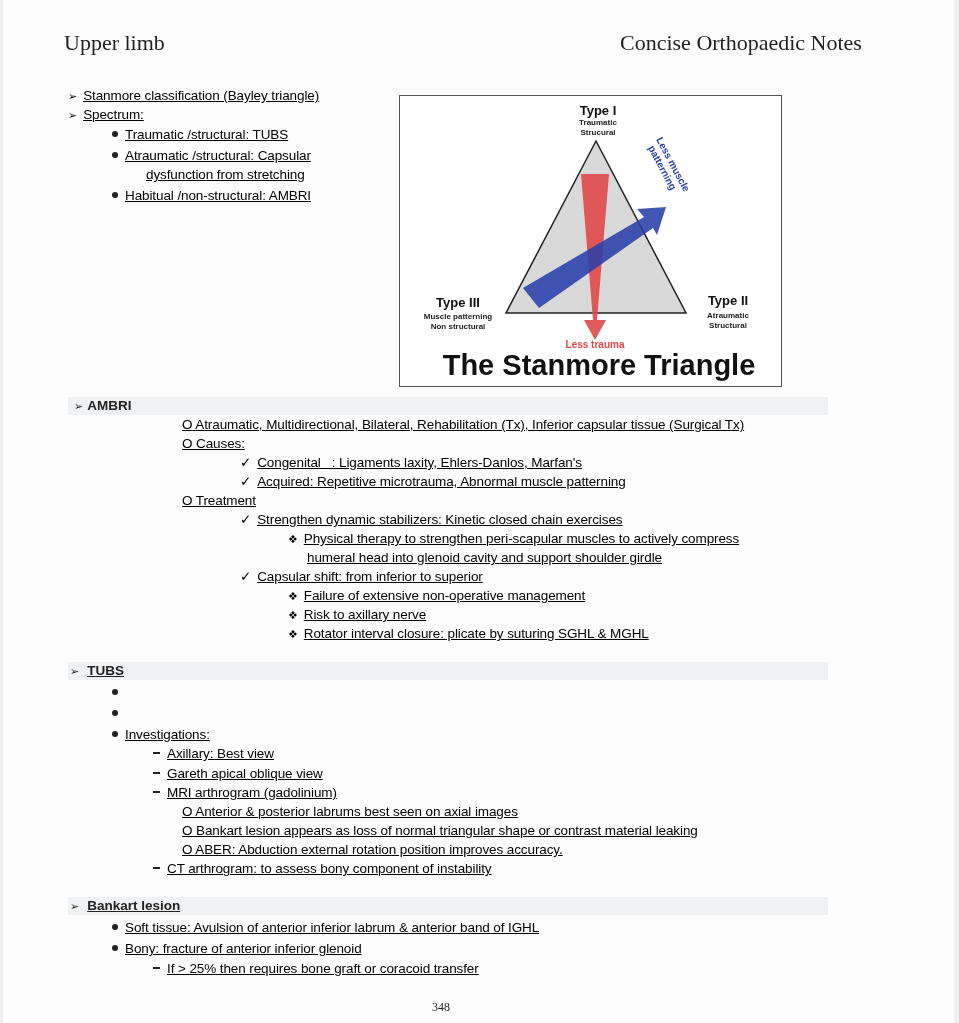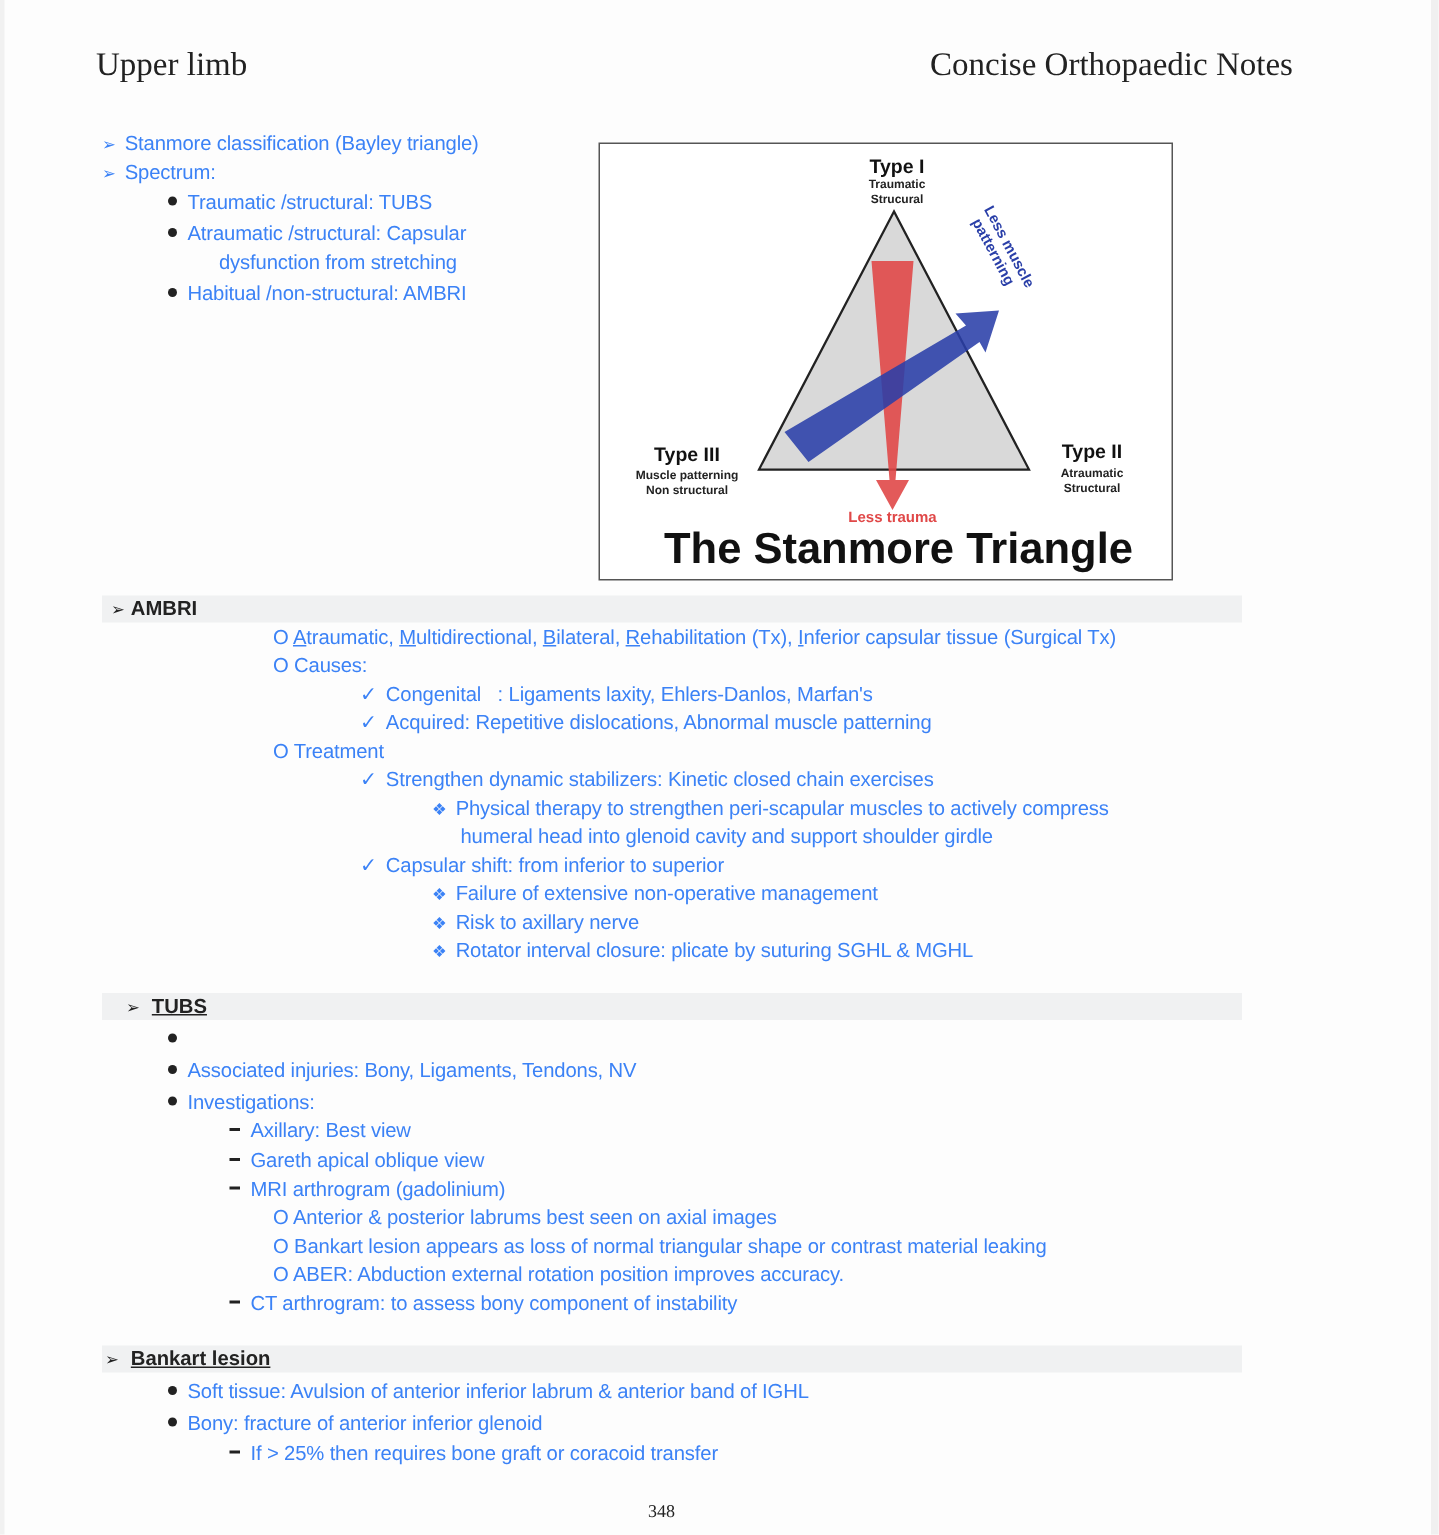--- a/index.html
+++ b/index.html
@@ -11,21 +11,21 @@
   }
   .edge-l { position: absolute; left: 0; top: 0; width: 3px; height: 1023px; background: #f1f1f1; }
   .edge-r { position: absolute; left: 954px; top: 0; width: 5px; height: 1023px; background: #f0f0f0; }
   .running-head {
     position: absolute; top: 30px;
     font-family: "Liberation Serif", "DejaVu Serif", serif;
     font-size: 22px; color: #222;
   }
   .rh-left { left: 64px; }
   .rh-right { left: 620px; }
-  .txt { position: absolute; font-size: 13.5px; line-height: 19px; white-space: nowrap; color: #3b82f6; letter-spacing: -0.1px; }
+  .txt { position: absolute; font-size: 13.5px; line-height: 19px; white-space: nowrap; color: #000000; letter-spacing: -0.1px; text-decoration: underline; }
   .bullet { display: inline-block; width: 6px; height: 6px; border-radius: 50%; background: #222; margin-right: 7px; vertical-align: 2px; }
   .dash { display: inline-block; width: 7px; height: 2.5px; background: #222; margin-right: 7px; vertical-align: 4px; }
   .mark { display: inline-block; margin-right: 6px; }
   .sec-bar {
     position: absolute; left: 68px; width: 760px; height: 18px; background: #f0f1f2;
   }
   .sec-title { position: absolute; font-size: 13.5px; font-weight: bold; line-height: 18px; color: #222; }
   .u { text-decoration: underline; }
   .figure {
     position: absolute; left: 399px; top: 95px; width: 381px; height: 290px;
@@ -101,21 +101,21 @@
 
 <div class="txt" style="left:182px; top:415px;">
   <span>O</span>
   <span class="u">A</span><span>traumatic, </span><span class="u">M</span><span>ultidirectional, </span><span class="u">B</span><span>ilateral, </span><span class="u">R</span><span>ehabilitation (Tx), </span><span class="u">I</span><span>nferior capsular tissue (Surgical Tx)</span>
 </div>
 <div class="txt" style="left:182px; top:434px;">O Causes:</div>
 <div class="txt" style="left:240px; top:453px;">
   <span class="mark">✓</span><span style="white-space:pre;">Congenital   : Ligaments laxity, Ehlers-Danlos, Marfan's</span>
 </div>
 <div class="txt" style="left:240px; top:472px;">
-  <span class="mark">✓</span><span>Acquired: Repetitive dislocations, Abnormal muscle patterning</span>
+  <span class="mark">✓</span><span>Acquired: Repetitive microtrauma, Abnormal muscle patterning</span>
 </div>
 <div class="txt" style="left:182px; top:491px;">O Treatment</div>
 <div class="txt" style="left:240px; top:510px;">
   <span class="mark">✓</span><span>Strengthen dynamic stabilizers: Kinetic closed chain exercises</span>
 </div>
 <div class="txt" style="left:288px; top:529px;">
   <span class="mark" style="font-size:11px;">❖</span><span>Physical therapy to strengthen peri-scapular muscles to actively compress</span>
 </div>
 <div class="txt" style="left:307px; top:548px;">humeral head into glenoid cavity and support shoulder girdle</div>
 <div class="txt" style="left:240px; top:567px;">
@@ -125,28 +125,28 @@
   <span class="mark" style="font-size:11px;">❖</span><span>Failure of extensive non-operative management</span>
 </div>
 <div class="txt" style="left:288px; top:605px;">
   <span class="mark" style="font-size:11px;">❖</span><span>Risk to axillary nerve</span>
 </div>
 <div class="txt" style="left:288px; top:624px;">
   <span class="mark" style="font-size:11px;">❖</span><span>Rotator interval closure: plicate by suturing SGHL &amp; MGHL</span>
 </div>
 
 <div class="sec-bar" style="top:662px;"></div>
-<div class="sec-title" style="left:84px; top:662px;">
+<div class="sec-title" style="left:70px; top:662px;">
   <span style="font-size:11px; margin-right:8px; font-weight:normal;">➢</span><span class="ul" style="text-decoration:underline;">TUBS</span>
 </div>
 <div class="txt" style="left:112px; top:683px;">
   <span class="bullet"></span>
 </div>
 <div class="txt" style="left:112px; top:704px;">
-  <span class="bullet"></span><span>Associated injuries: Bony, Ligaments, Tendons, NV</span>
+  <span class="bullet"></span>
 </div>
 <div class="txt" style="left:112px; top:725px;">
   <span class="bullet"></span><span>Investigations:</span>
 </div>
 <div class="txt" style="left:153px; top:744px;">
   <span class="dash"></span><span>Axillary: Best view</span>
 </div>
 <div class="txt" style="left:153px; top:764px;">
   <span class="dash"></span><span>Gareth apical oblique view</span>
 </div>

